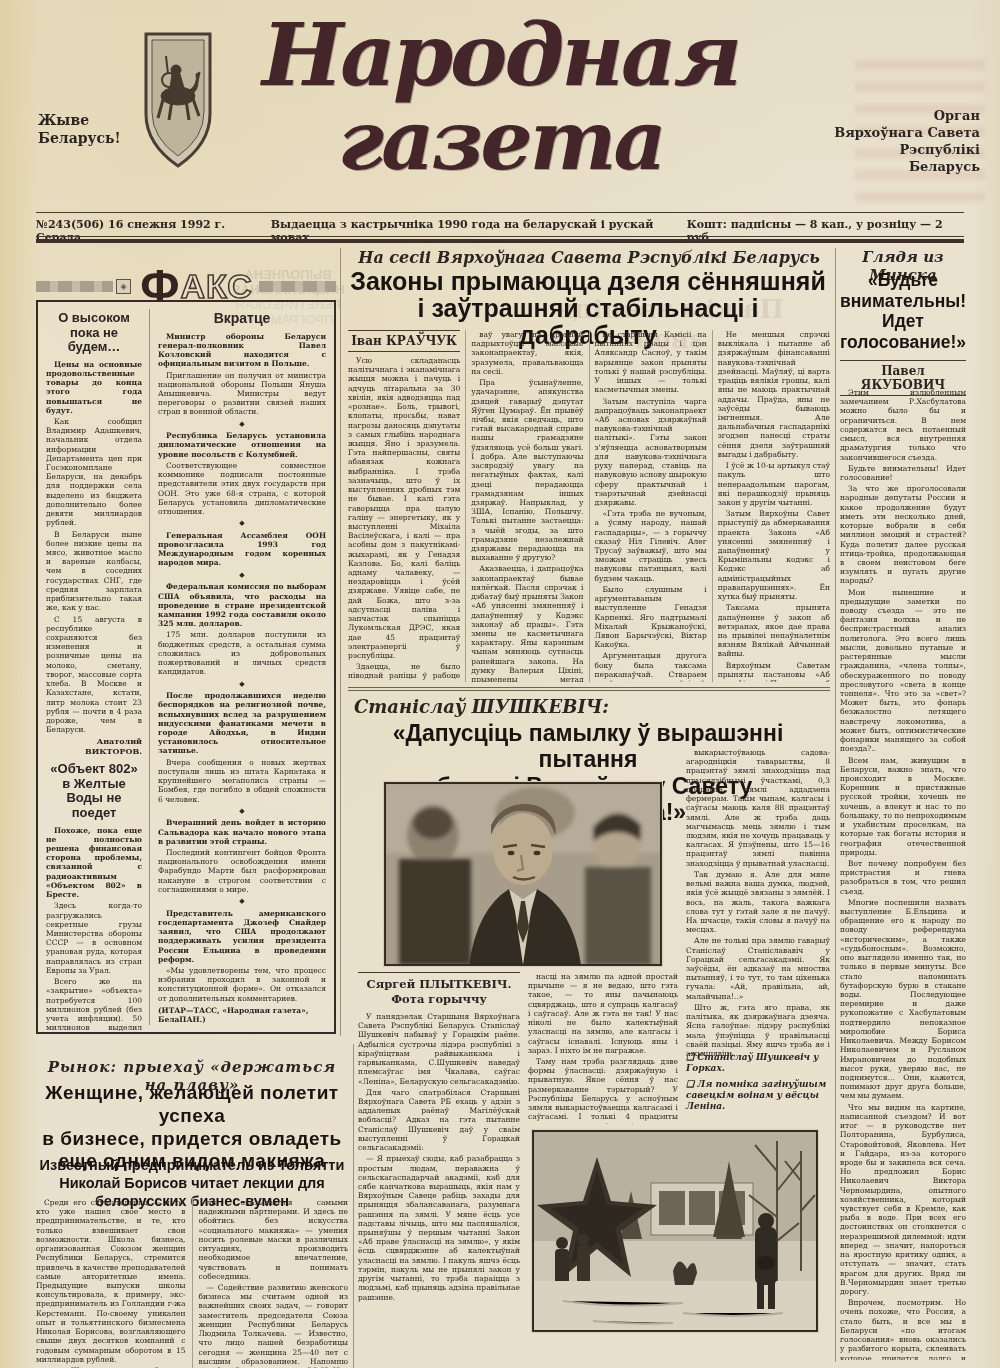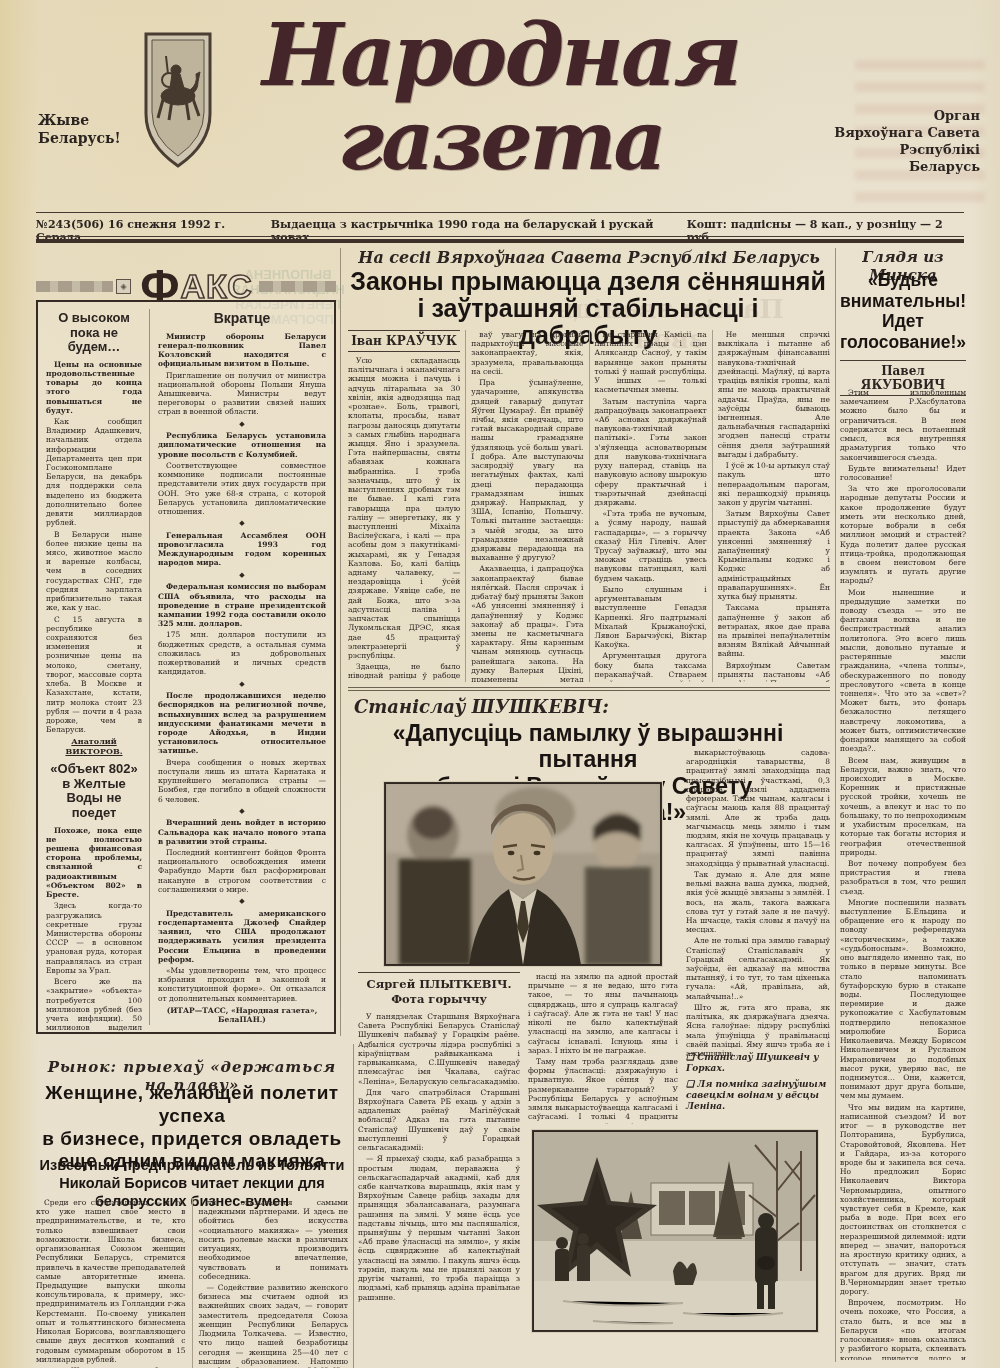--- a/index.html
+++ b/index.html
@@ -35,23 +35,23 @@
   .fax-f{font-family:"Liberation Sans",sans-serif;font-weight:bold;font-size:46px;color:#33241f;line-height:.8;margin:0 1px 0 6px;}
   .fax-aks{font-family:"Liberation Sans",sans-serif;font-weight:bold;font-size:34px;line-height:1;
     color:#e7dfca;-webkit-text-stroke:1.6px #4a3b32;letter-spacing:1px;margin-right:6px;}
   .faxbox{border:2px solid #352b24;background:rgba(240,233,217,.35);display:flex;padding:7px 8px;box-sizing:border-box;overflow:hidden;}
   .faxleft{width:96px;flex:none;padding-right:7px;}
   .faxright{flex:1;padding-left:8px;border-left:1px solid #9b8f7e;}
   .secttitle{font-family:"Liberation Sans",sans-serif;font-weight:bold;text-align:center;line-height:1.12;margin:2px 0 5px;}
   .body, .body p{font-size:7.5px;line-height:1.23;text-align:justify;}
   .body p{margin:0 0 2px;text-indent:8px;hyphens:auto;}
   .body p.lead{font-weight:bold;}
-  .sig{font-size:8px;font-weight:bold;text-align:center;margin:2px 0 6px;text-decoration:underline;}
+  .sig{font-size:8px;font-weight:bold;text-align:right;margin:2px 0 6px;}
   .sep{text-align:center;font-size:7px;color:#33281f;margin:3px 0;}
-  .credit{font-size:7.5px;font-weight:bold;text-align:center;margin:3px 0 6px;}
+  .credit{font-size:7.5px;font-weight:bold;text-align:left;margin:3px 0 6px;}
 
   
   .kicker{font-style:italic;font-weight:bold;text-align:center;}
   .headline{font-family:"Liberation Sans",sans-serif;font-weight:bold;text-align:center;line-height:1.08;color:#191411;}
   .byline{font-weight:bold;text-align:center;border-top:1px solid #463a32;border-bottom:1px solid #463a32;padding:3px 0;}
   .cols{display:flex;}
   .col{overflow:hidden;}
   .col + .col{border-left:1px solid #a89c8a;}
   .caption{font-size:9px;font-style:italic;font-weight:bold;line-height:1.25;margin:0 0 4px;}
   .photoframe{border:1px solid #3a322a;background:#b6ad9c;box-shadow:0 0 0 1px #d6cdb9;}

